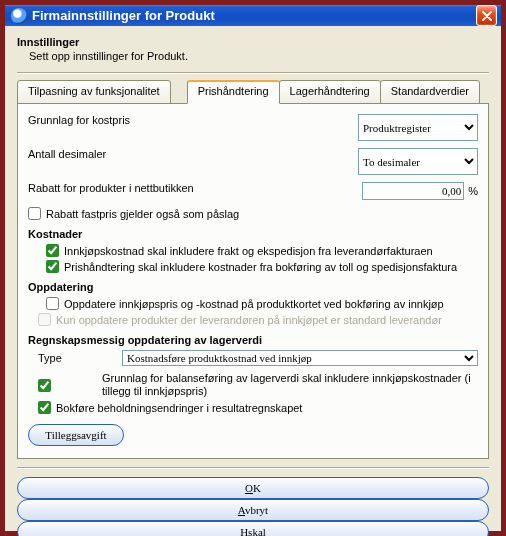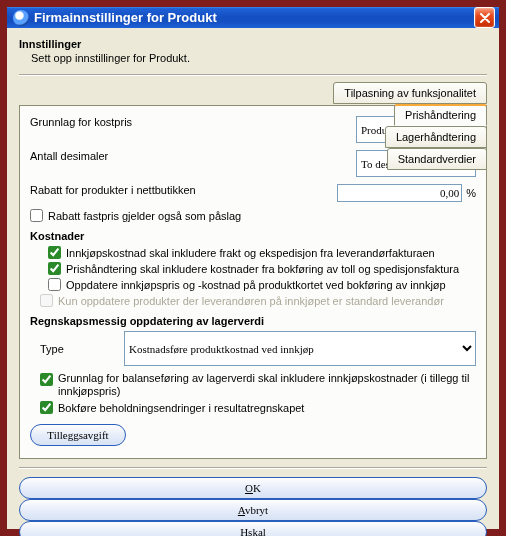--- a/index.html
+++ b/index.html
@@ -1,53 +1,53 @@
 <!DOCTYPE html>
 <html><head>
 <meta charset="utf-8">
 <style>
   * { box-sizing: border-box; }
   html, body { margin: 0; padding: 0; font-family: Tahoma, Arial, sans-serif; font-size: 11px; }
   body { background: #ece9d8; width: 506px; height: 536px; overflow: hidden; }
-  .window { width: 506px; height: 536px; border: 7px solid #7f1d1d; background: #ece9d8; display: flex; flex-direction: column; }
+  .window { width: 506px; height: 536px; border: 5px solid #7f1d1d; background: #ece9d8; display: flex; flex-direction: column; }
   .titlebar { height: 28px; background: linear-gradient(to bottom, #3e8cf0 0%, #1e60d7 8%, #1550c2 45%, #1550c2 70%, #1e60d7 100%); display: flex; align-items: center; padding: 0 4px 0 6px; color: #fff; }
   .titlebar .icon { width: 16px; height: 16px; background: radial-gradient(circle at 40% 35%, #fff 0 25%, #5aa0ff 35% 60%, #1a4aa0 70%); border-radius: 50%; margin-right: 5px; }
   .titlebar .title { font-weight: bold; font-size: 13px; flex: 1; }
   .titlebar .close { width: 21px; height: 21px; background: linear-gradient(to bottom, #f89e80, #e74a1c 40%, #c62a00); border: 1px solid #fff; border-radius: 3px; display: flex; align-items: center; justify-content: center; color: #fff; font-weight: bold; font-size: 12px; box-shadow: inset 0 0 2px rgba(255,255,255,0.6); }
   .content { flex: 1; padding: 10px 12px 4px 12px; display: flex; flex-direction: column; }
   .hdr-title { font-weight: bold; font-size: 11px; margin-bottom: 2px; color: #000; }
   .hdr-sub { font-size: 11px; margin: 0 0 10px 12px; color: #000; }
   .divider { height: 2px; border-top: 1px solid #aca899; border-bottom: 1px solid #fff; margin-bottom: 6px; }
-  .tabs { display: flex; align-items: flex-end; height: 24px; margin-bottom: -1px; position: relative; z-index: 2; flex-direction: column; }
+  .tabs { display: flex; height: 24px; margin-bottom: -1px; position: relative; z-index: 2; }
   .tab { padding: 4px 10px 4px 10px; border: 1px solid #8a8f73; background: linear-gradient(to bottom,#fdfdfb,#f1efe4); border-bottom: 1px solid #8a8f73; border-radius: 3px 3px 0 0; margin-right: 0; font-size: 11px; cursor: default; position: relative; }
   .tab + .tab { margin-left: -1px; }
   .tab.active { background: #fcfcfa; border-bottom: 1px solid #fcfcfa; border-top: 2px solid #f7a837; padding-top: 3px; z-index: 3; margin-left: 16px; }
   .tabpanel { border: 1px solid #8a8f73; background: #fcfcfa; padding: 10px 10px 12px 10px; flex: 1; position: relative; z-index: 1; }
   .row { display: flex; align-items: flex-start; margin-bottom: 7px; }
   .row .lbl { flex: 0 0 210px; }
   .row .field { flex: 1; display: flex; align-items: center; justify-content: flex-end; }
   select.combo { width: 120px; height: 27px; font: 11px Tahoma; background: #fff; border: 1px solid #7b9ebd; }
-  input.num { width: 125px; height: 18px; font: 11px Tahoma; text-align: right; border: 1px solid #7b9ebd; padding: 0 2px; }
+  input.num { width: 102px; height: 18px; font: 11px Tahoma; text-align: right; border: 1px solid #7b9ebd; padding: 0 2px; }
   .pct { margin-left: 4px; }
   .chk { display: flex; align-items: center; margin: 3px 0; }
   .chk input { margin: 0 5px 0 0; width: 13px; height: 13px; accent-color: #2a8a2a; }
   .chk input:disabled + span { color: #aca899; }
   .chk input.unchecked { accent-color: #5b7ab5; }
   .section-h { font-weight: bold; margin: 8px 0 4px 0; }
   .indent { margin-left: 18px; }
   .indent2 { margin-left: 10px; }
   .typeRow { display: flex; align-items: center; margin: 4px 0 6px 0; }
   .typeRow .tlbl { width: 84px; margin-left: 10px; }
-  select.wide { flex: 1; height: 35px; font: 11px Tahoma; background: #fff; border: 1px solid #7b9ebd; }
+  select.wide { flex: 1; height: 16px; font: 11px Tahoma; background: #fff; border: 1px solid #7b9ebd; }
   button.oval { height: 22px; min-width: 96px; padding: 0 16px; border: 1px solid #2b5fbd; border-radius: 11px; background: linear-gradient(to bottom,#fdfdfd,#e9effa 45%,#d6e2f4); font: 11px Tahoma; cursor: default; }
   .divider2 { height: 2px; border-top: 1px solid #aca899; border-bottom: 1px solid #fff; margin-top: 8px; }
   .btnbar { display: flex; justify-content: center; padding: 8px 0 10px 0; flex-direction: column; }
   .btnbar button { min-width: 80px; }
   .mn { text-decoration: underline; }
-  .multiline { display: flex; align-items: flex-start; }
+  .multiline { display: flex; align-items: center; gap: 46px; }
   .multiline input { margin-top: 1px; }
   .multiline span { line-height: 13px; }
 </style>
 </head>
 <body>
 
 <div class="window">
   <div class="titlebar">
     <div class="icon"></div>
     <div class="title">Firmainnstillinger for Produkt</div>
@@ -102,20 +102,21 @@
       <div class="section-h">Kostnader</div>
       <label class="chk indent">
         <input type="checkbox" checked="" style="">
         <span>Innkjøpskostnad skal inkludere frakt og ekspedisjon fra leverandørfakturaen</span>
       </label>
       <label class="chk indent">
         <input type="checkbox" checked="" style="">
         <span>Prishåndtering skal inkludere kostnader fra bokføring av toll og spedisjonsfaktura</span>
       </label>
 
+      <div class="section-h">Oppdatering</div>
       <label class="chk indent">
         <input type="checkbox" class="unchecked" style="">
         <span>Oppdatere innkjøpspris og -kostnad på produktkortet ved bokføring av innkjøp</span>
       </label>
       <label class="chk indent2">
         <input type="checkbox" disabled="" style="">
         <span>Kun oppdatere produkter der leverandøren på innkjøpet er standard leverandør</span>
       </label>
 
       <div class="section-h">Regnskapsmessig oppdatering av lagerverdi</div>

